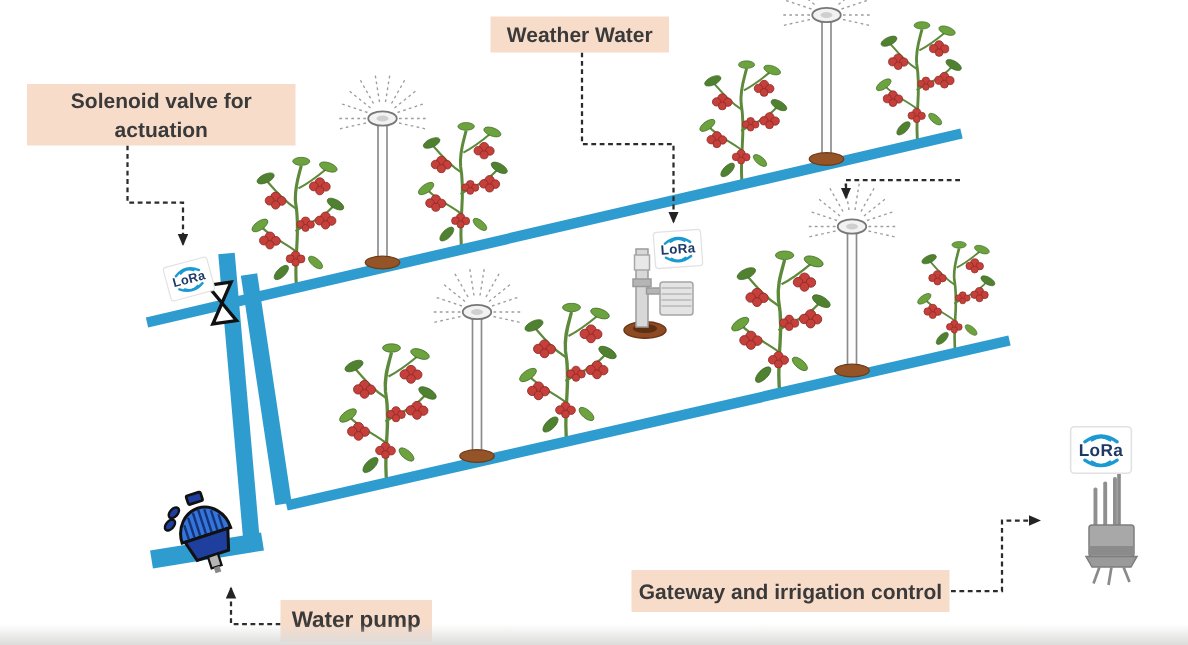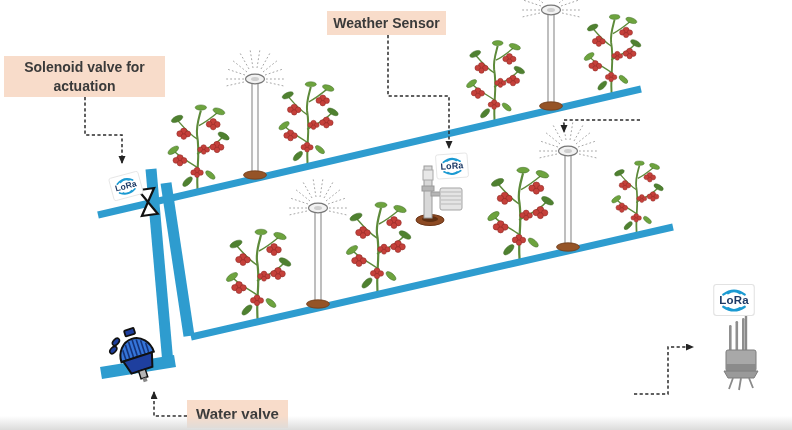--- a/index.html
+++ b/index.html
@@ -10,21 +10,21 @@
   #scene { position:absolute; left:0; top:0; }
   .pipe { stroke:var(--pipe-blue,#2e9ccf); fill:none; }
   .lora-arc { stroke:var(--lora-arc-blue,#1b9ad2); fill:none; stroke-linecap:round; }
   .lora-text { fill:var(--lora-text-navy,#1d3a66); font:bold 8.5px "Liberation Sans",sans-serif; letter-spacing:.2px; }
   .dash { stroke:#2b2b2b; stroke-width:1.5; stroke-dasharray:3.2 2.4; fill:none; }
   .label {
     position:absolute; background:var(--label-bg,#f8dcca); color:var(--label-text,#3a3a3a);
     font-weight:600; font-size:14px; line-height:1.3;
     display:flex; align-items:center; justify-content:center; text-align:center;
   }
-  #lbl-solenoid { left:4px;  top:56px;  width:161px; height:41px; }
+  #lbl-solenoid { left:18px;  top:56px;  width:179px; height:41px; }
   #lbl-weather  { left:327px; top:11px;  width:119px; height:24px; }
   #lbl-misters  { left:641px; top:107px; width:69px;  height:26px; }
   #lbl-gateway  { left:421px; top:380px; width:212px; height:28px; }
   #lbl-pump     { left:187px; top:400px; width:101px; height:28px; font-size:15px; }
   #bottom-shadow {
     position:absolute; left:0; bottom:0; width:100%; height:14px;
     background:linear-gradient(to bottom, rgba(210,210,210,0), #dcdcdb);
   }
 </style>
 </head>
@@ -200,21 +200,24 @@
     <path class="dash" marker-end="url(#arr)" d="M640,120 L564,120 L564,132"></path>
     <path class="dash" marker-end="url(#arr)" d="M634,394 L668,394 L668,347 L693,347"></path>
     <path class="dash" marker-end="url(#arr)" d="M187,416 L154,416 L154,392"></path>
   </g>
 </svg>
 
 <div class="label" id="lbl-solenoid">
   <span style="width:145px;">Solenoid valve for actuation</span>
 </div>
 <div class="label" id="lbl-weather">
-  <span>Weather Sensor</span>
+  <span>Weather Water</span>
+</div>
+<div class="label" id="lbl-gateway">
+  <span>Gateway and irrigation control</span>
 </div>
 <div class="label" id="lbl-pump">
-  <span>Water valve</span>
+  <span>Water pump</span>
 </div>
 
 <div id="bottom-shadow"></div>
 
 </div>
 
 </body></html>

